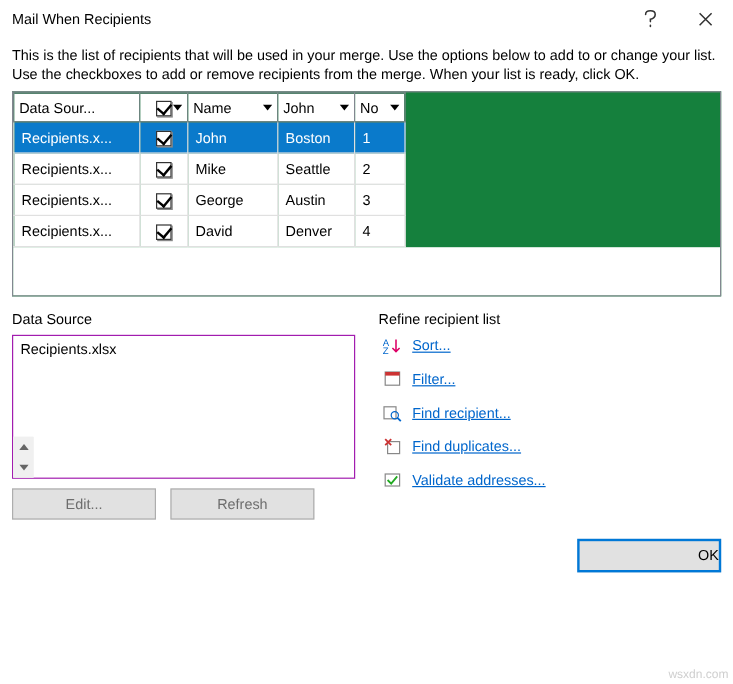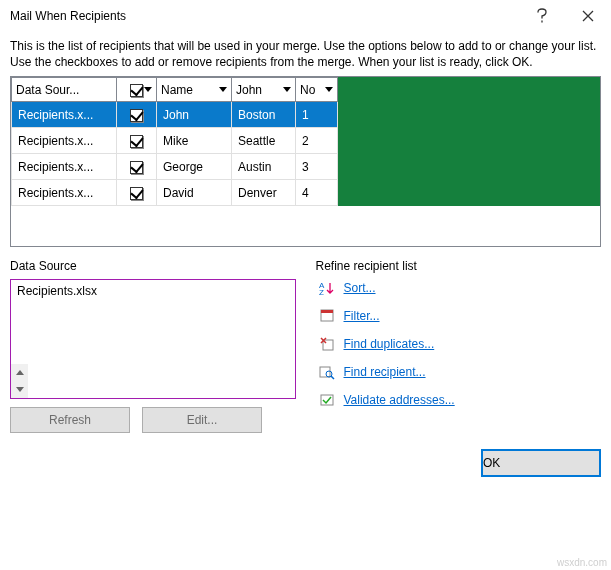--- a/index.html
+++ b/index.html
@@ -95,21 +95,21 @@
       padding: 5px 0; width: 120px; text-align: center;
       color: #6d6d6d;
     }
     .refine-list { display: flex; flex-direction: column; gap: 10px; padding-left: 2px; margin-top:4px;}
     .refine-item { display: flex; align-items: center; gap: 8px; }
     .refine-item a { color: #0066cc; text-decoration: underline; text-align: right; }
     .icon-box { width: 18px; height: 18px; display: inline-flex; align-items:center; justify-content:center; }
     .ok-row { display:flex; justify-content:flex-end; margin-top: 6px; padding-right:10px;padding-bottom:8px;}
     .ok-btn {
       border: 2px solid #0078d7; background:#e1e1e1;
-      width: 120px; padding: 5px 0; text-align:left;
+      width: 120px; padding: 5px 0; text-align:right;
     }
     .colhead-check { text-align:center; }
     .watermark{position:fixed;right:4px;bottom:2px;font-size:10px;color:#cfcfcf;}
   </style>
 </head>
 <body>
 
 <div class="titlebar">
   <div class="titlebar-title">Mail When Recipients</div>
   <div class="titlebar-btn">
@@ -217,22 +217,22 @@
             </div>
           <div class="sb-track"></div>
           <div class="sb-btn">
               <svg width="8" height="6">
                 <polygon points="0,0 8,0 4,5" fill="#666"></polygon>
               </svg>
             </div>
         </div>
       </div>
       <div class="btn-row">
+        <div class="btn">Edit...</div>
         <div class="btn">Refresh</div>
-        <div class="btn">Edit...</div>
       </div>
     </div>
 
     <div class="panel">
       <div class="panel-title">Refine recipient list</div>
       <div class="refine-list">
         <div class="refine-item">
           <span class="icon-box">
               <svg width="16" height="16">
                 <text x="0" y="8" font-size="8" fill="#0066cc">A</text>
@@ -247,39 +247,39 @@
               <svg width="16" height="16">
                 <rect x="2" y="2" width="12" height="11" fill="none" stroke="#888"></rect>
                 <rect x="2" y="2" width="12" height="3" fill="#c33"></rect>
               </svg>
             </span>
           <a>Filter...</a>
         </div>
         <div class="refine-item">
           <span class="icon-box">
               <svg width="16" height="16">
-                <rect x="4" y="4" width="10" height="10" fill="none" stroke="#888"></rect>
-                <path d="M2 2 L7 7 M7 2 L2 7" stroke="#c33" stroke-width="1.5"></path>
-              </svg>
-            </span>
-          <a>Find duplicates...</a>
-        </div>
-        <div class="refine-item">
-          <span class="icon-box">
-              <svg width="16" height="16">
                 <rect x="1" y="3" width="10" height="10" fill="none" stroke="#888"></rect>
                 <circle cx="10" cy="10" r="3" fill="none" stroke="#06c"></circle>
                 <path d="M12 12 L15 15" stroke="#06c" stroke-width="1.5"></path>
               </svg>
             </span>
           <a>Find recipient...</a>
         </div>
         <div class="refine-item">
           <span class="icon-box">
               <svg width="16" height="16">
+                <rect x="4" y="4" width="10" height="10" fill="none" stroke="#888"></rect>
+                <path d="M2 2 L7 7 M7 2 L2 7" stroke="#c33" stroke-width="1.5"></path>
+              </svg>
+            </span>
+          <a>Find duplicates...</a>
+        </div>
+        <div class="refine-item">
+          <span class="icon-box">
+              <svg width="16" height="16">
                 <rect x="2" y="3" width="12" height="10" fill="none" stroke="#888"></rect>
                 <path d="M4 8 L7 11 L12 5" stroke="#2a2" stroke-width="1.5" fill="none"></path>
               </svg>
             </span>
           <a>Validate addresses...</a>
         </div>
       </div>
     </div>
   </div>
 </div>

